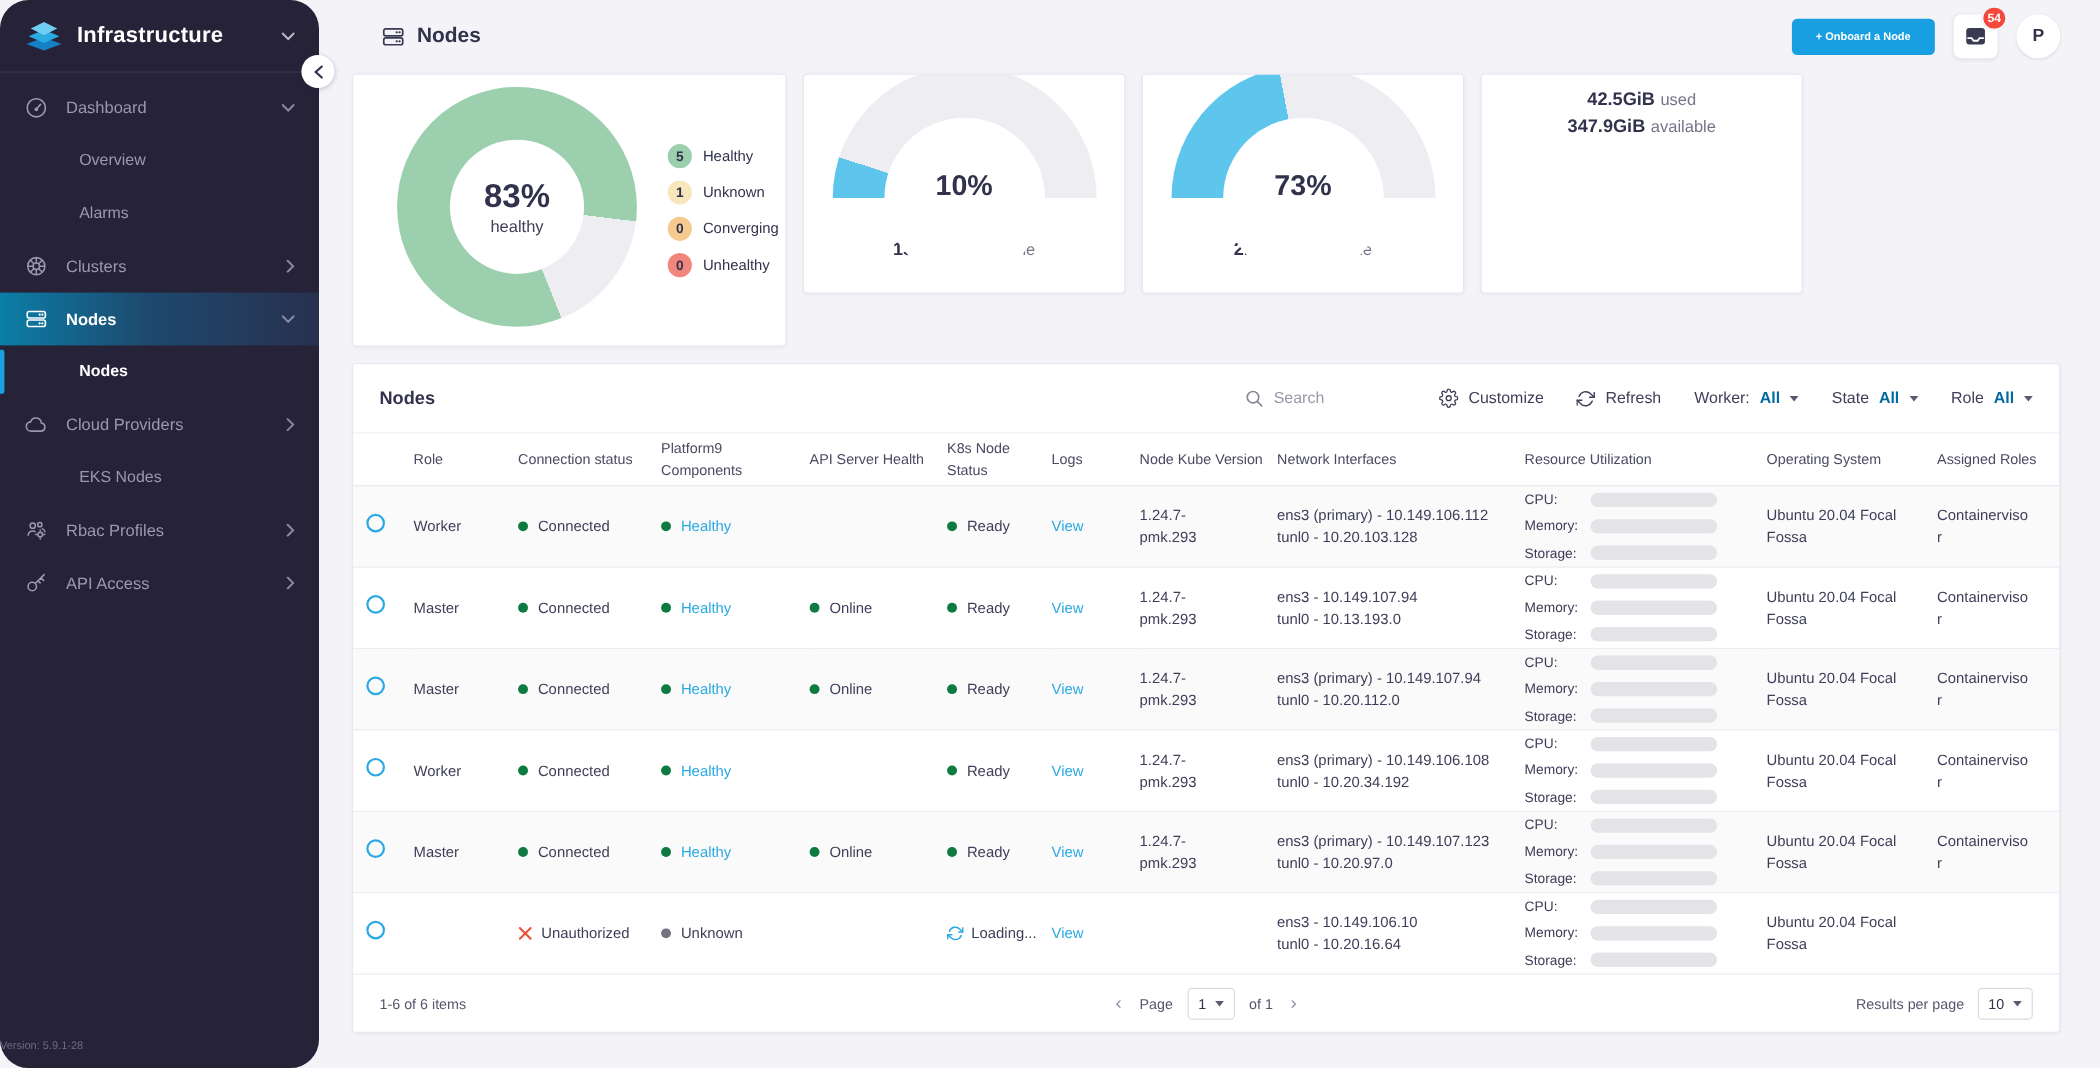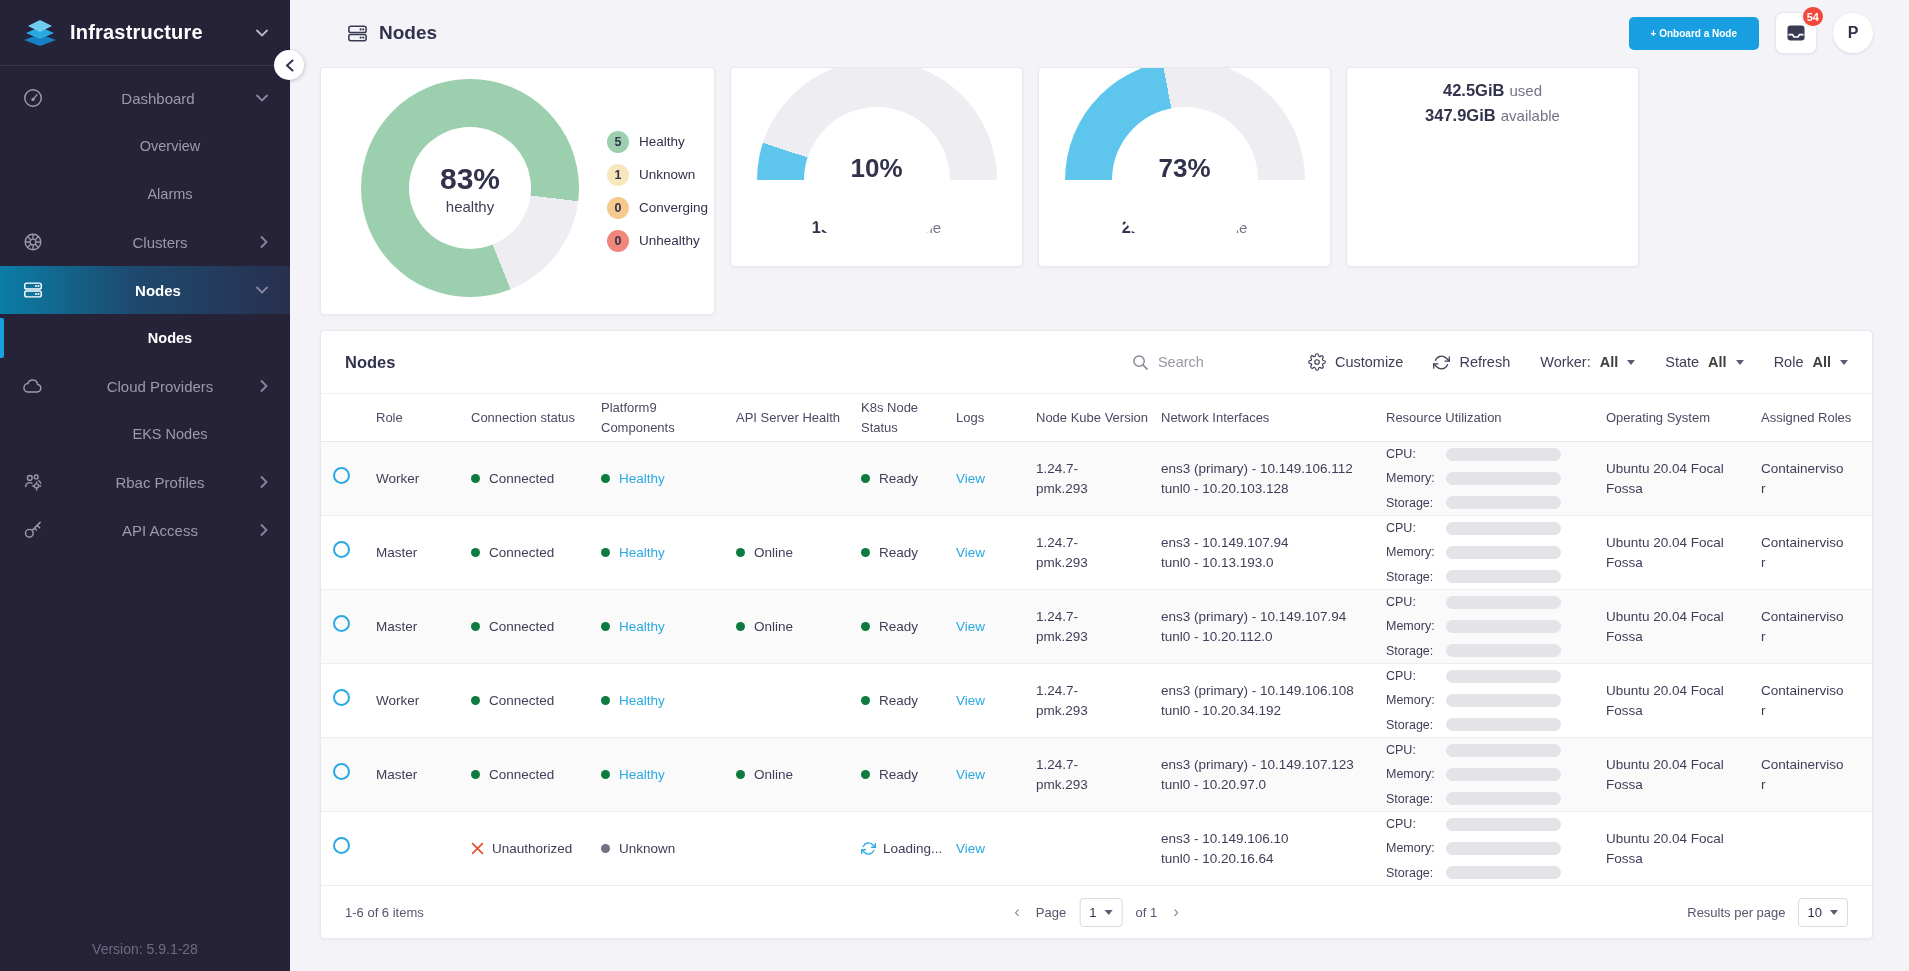--- a/index.html
+++ b/index.html
@@ -1,42 +1,42 @@
 <!DOCTYPE html>
 <html><head>
 <meta charset="utf-8">
 <style>
   * { margin:0; padding:0; box-sizing:border-box; }
   html,body { width:1909px; height:971px; overflow:hidden;
     font-family:"Liberation Sans", sans-serif; background:#f3f3f8; color:#3e3e58; }
 
   
   .sidebar { position:absolute; left:0; top:0; width:290px; height:971px;
-    background:#262339; z-index:5; }
+    background:#262339; z-index:5;border-radius:26px; }
   .sb-logo { height:66px; display:flex; align-items:center; padding:0 22px;
     border-bottom:1px solid #3a3850; }
   .sb-logo .app-title { color:#fff; font-size:20px; font-weight:bold; margin-left:12px; letter-spacing:.2px; }
   .sb-logo .chev { margin-left:auto; color:#b9b8c6; display:flex; }
   .collapse-btn { position:absolute; left:274px; top:50px; width:30px; height:30px;
     border-radius:50%; background:#fff; box-shadow:0 1px 5px rgba(20,20,50,.25);
     display:flex; align-items:center; justify-content:center; color:#32324d; z-index:9; cursor:pointer; }
   .sb-menu { padding-top:8px; }
   .sb-item { height:48px; display:flex; align-items:center; padding:0 22px;
-    color:#9b99ad; font-size:15px; cursor:pointer; position:relative;text-align:center; }
+    color:#9b99ad; font-size:15px; cursor:pointer; position:relative; }
   .sb-item .icn { width:22px; height:22px; margin-right:16px; display:flex; align-items:center; justify-content:center; }
   .sb-item .lbl { flex:1; }
   .sb-item .chev { color:#8a88a0; display:flex; }
   .sb-item.sub { padding-left:72px; font-size:14.5px; }
   .sb-item.active-main { background:linear-gradient(90deg,#0b7ea7 0%,#1d4a6f 45%,#28304e 100%);
     color:#fff; font-weight:bold; }
   .sb-item.active-sub { color:#fff; font-weight:bold; }
   .sb-item.active-sub::before { content:""; position:absolute; left:0; top:4px; bottom:4px;
     width:4px; background:#18a0e1; border-radius:0 2px 2px 0; }
-  .sb-version { position:absolute; bottom:14px; width:100%; text-align:center;
-    color:#6e6c82; font-size:14px; }
+  .sb-version { position:absolute; bottom:14px; width:100%; 
+    color:#6e6c82; font-size:10px; }
 
   
   .main { position:absolute; left:290px; top:0; width:1619px; height:971px; }
   .topbar { height:66px; display:flex; align-items:center; padding:0 36px 0 56px; }
   .title-group { display:flex; align-items:center; gap:10px; color:#32324d; }
   .title-group .page-title { font-size:19px; font-weight:bold; }
   .topbar-right { margin-left:auto; display:flex; align-items:center; gap:16px; }
   .onboard-btn { background:#189fe2; color:#fff; border:none; border-radius:5px;
     font-family:inherit; font-size:10px; font-weight:bold; padding:11px 22px; cursor:pointer; }
   .inbox-btn { width:42px; height:42px; background:#fff; border:1px solid #e7e7ee; border-radius:8px;
@@ -82,21 +82,21 @@
   .table-card { margin-top:15px; width:1553px; }
   .table-head-row { display:flex; align-items:center; height:62px; padding:0 24px; }
   .card-title { font-size:16.5px; font-weight:bold; color:#32324d; }
   .filters { margin-left:auto; display:flex; align-items:center; gap:30px; }
   .search-box { display:flex; align-items:center; gap:9px; color:#88889c; }
   .search-box input { border:none; outline:none; background:transparent; font-family:inherit;
     font-size:14.5px; width:120px; color:#3e3e58; }
   .search-box input::placeholder { color:#9898a8; }
   .tool-btn { display:flex; align-items:center; gap:9px; font-size:14.5px; color:#3e3e58; cursor:pointer; }
   .filter-ctl { display:flex; align-items:center; gap:9px; font-size:14.5px; color:#3e3e58; cursor:pointer; }
-  .filter-ctl .val { font-weight:bold; color:#404040; }
+  .filter-ctl .val { font-weight:bold; color:#0369a1; }
   .caret { width:0; height:0; border-left:4.5px solid transparent; border-right:4.5px solid transparent;
     border-top:5.5px solid #5a5a72; display:inline-block; }
 
   table { width:100%; border-collapse:collapse; table-layout:fixed; }
   thead th { height:48px; font-size:13px; font-weight:normal; color:#4a4a63; text-align:left;
     padding-right:10px; border-top:1px solid #efeff4; border-bottom:1px solid #e6e6ee; line-height:1.5; }
   tbody td { height:74px; font-size:13.5px; color:#3e3e58; border-bottom:1px solid #ececf2;
     padding-right:10px; vertical-align:middle; line-height:1.45; }
   tbody tr:nth-child(odd) { background:#fafafb; }
   .radio { width:17px; height:17px; border:2px solid #2aa9e2; border-radius:50%; display:inline-block;

